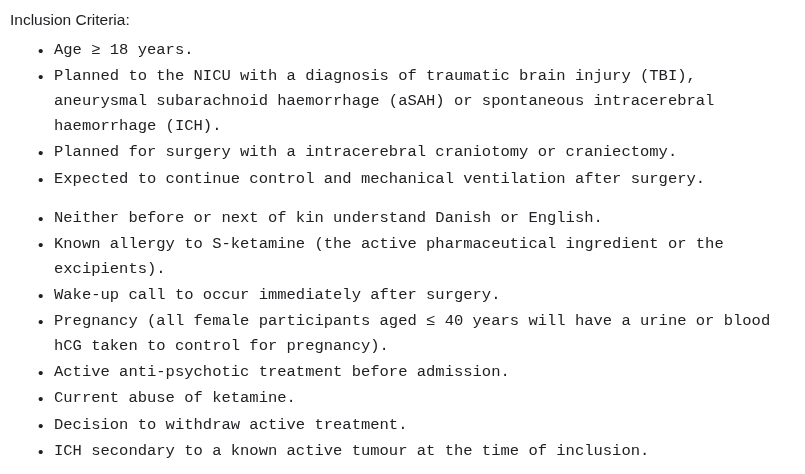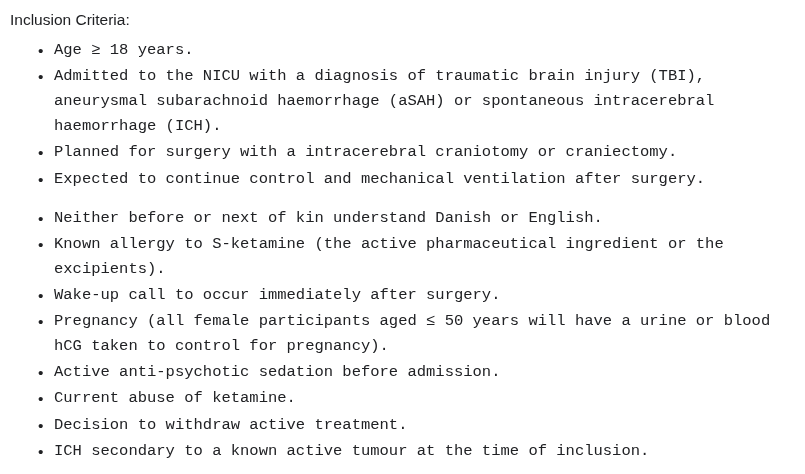--- a/index.html
+++ b/index.html
@@ -59,21 +59,21 @@
 
   <p class="section-heading">Inclusion Criteria:</p>
 
   <ul class="criteria-list">
     <li>
       <span class="bullet">•</span>
       <span class="txt">Age ≥ 18 years.</span>
     </li>
     <li>
       <span class="bullet">•</span>
-      <span class="txt">Admitted to the NICU with a diagnosis of traumatic brain injury (TBI), aneurysmal subarachnoid haemorrhage (aSAH) or spontaneous intracerebral haemorrhage (ICH).</span>
+      <span class="txt">Planned to the NICU with a diagnosis of traumatic brain injury (TBI), aneurysmal subarachnoid haemorrhage (aSAH) or spontaneous intracerebral haemorrhage (ICH).</span>
     </li>
     <li>
       <span class="bullet">•</span>
       <span class="txt">Planned for surgery with a intracerebral craniotomy or craniectomy.</span>
     </li>
     <li>
       <span class="bullet">•</span>
       <span class="txt">Expected to continue control and mechanical ventilation after surgery.</span>
     </li>
   </ul>
@@ -87,25 +87,25 @@
     <li>
       <span class="bullet">•</span>
       <span class="txt">Known allergy to S-ketamine (the active pharmaceutical ingredient or the excipients).</span>
     </li>
     <li>
       <span class="bullet">•</span>
       <span class="txt">Wake-up call to occur immediately after surgery.</span>
     </li>
     <li>
       <span class="bullet">•</span>
-      <span class="txt">Pregnancy (all female participants aged ≤ 50 years will have a urine or blood hCG taken to control for pregnancy).</span>
+      <span class="txt">Pregnancy (all female participants aged ≤ 40 years will have a urine or blood hCG taken to control for pregnancy).</span>
     </li>
     <li>
       <span class="bullet">•</span>
-      <span class="txt">Active anti-psychotic sedation before admission.</span>
+      <span class="txt">Active anti-psychotic treatment before admission.</span>
     </li>
     <li>
       <span class="bullet">•</span>
       <span class="txt">Current abuse of ketamine.</span>
     </li>
     <li>
       <span class="bullet">•</span>
       <span class="txt">Decision to withdraw active treatment.</span>
     </li>
     <li>

